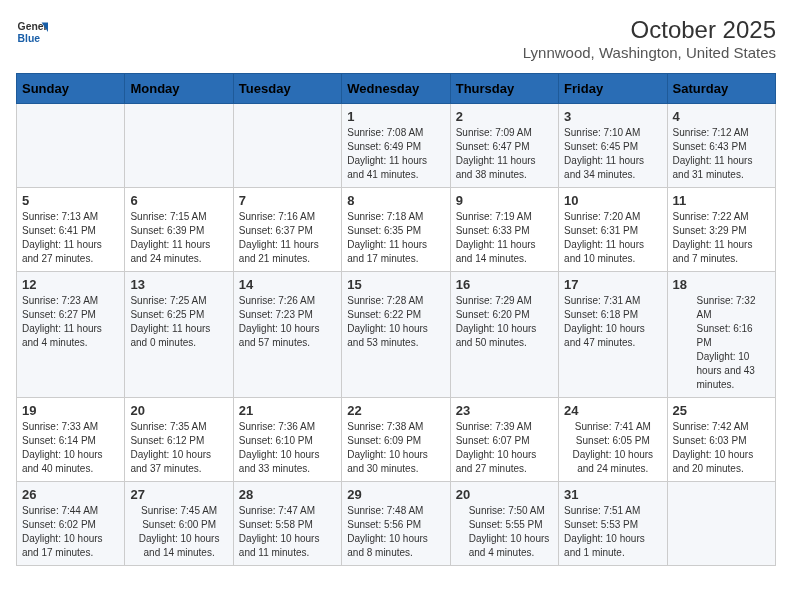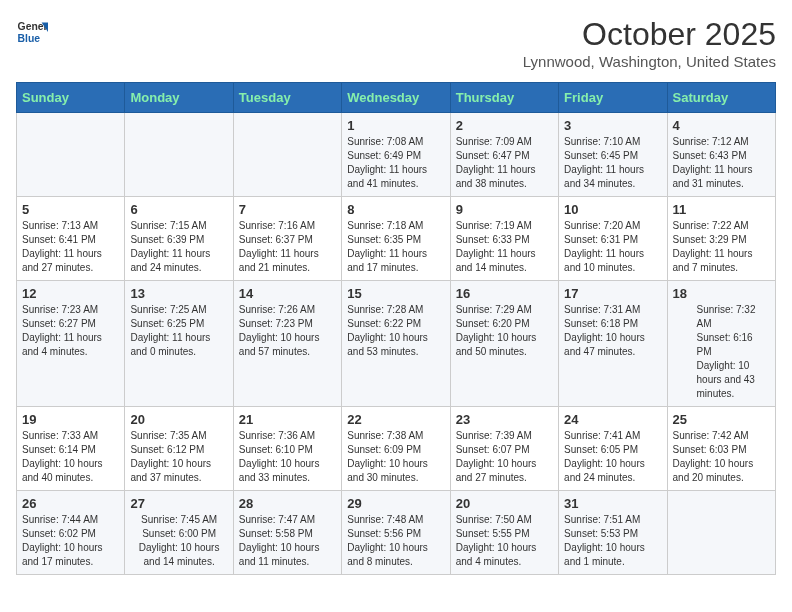--- a/index.html
+++ b/index.html
@@ -22,36 +22,36 @@
       gap: 4px;
     }
     .logo-icon {
       width: 32px;
       height: 32px;
     }
     .title-block {
       text-align: right;
     }
     .calendar-title {
-      font-size: 32px;
+      font-size: 24px;
       font-weight: normal;
       color: #333;
     }
     .calendar-subtitle {
       font-size: 15px;
       color: #555;
     }
     table {
       width: 100%;
       border-collapse: collapse;
       border: 1px solid #ccc;
     }
     thead tr {
       background-color: #2a6db5;
-      color: #86efac;
+      color: #000000;
     }
     thead th {
       padding: 7px 5px;
       font-size: 13px;
       font-weight: bold;
       text-align: left;
       border: 1px solid #1e5a99;
     }
     tbody tr {
       vertical-align: top;
@@ -258,21 +258,21 @@
 Daylight: 10 hours and 30 minutes.</div>
         </td>
         <td>
           <span class="day-number">23</span>
           <div class="day-info" style="white-space: pre-line;">Sunrise: 7:39 AM
 Sunset: 6:07 PM
 Daylight: 10 hours and 27 minutes.</div>
         </td>
         <td>
           <span class="day-number">24</span>
-          <div class="day-info" style="white-space: pre-line;">Sunrise: 7:41 AM
+          <div class="day-info" style="white-space: pre-line; text-align: center;">Sunrise: 7:41 AM
 Sunset: 6:05 PM
 Daylight: 10 hours and 24 minutes.</div>
         </td>
         <td>
           <span class="day-number">25</span>
           <div class="day-info" style="white-space: pre-line;">Sunrise: 7:42 AM
 Sunset: 6:03 PM
 Daylight: 10 hours and 20 minutes.</div>
         </td>
       </tr>
@@ -296,21 +296,21 @@
 Daylight: 10 hours and 11 minutes.</div>
         </td>
         <td>
           <span class="day-number">29</span>
           <div class="day-info" style="white-space: pre-line;">Sunrise: 7:48 AM
 Sunset: 5:56 PM
 Daylight: 10 hours and 8 minutes.</div>
         </td>
         <td>
           <span class="day-number">20</span>
-          <div class="day-info" style="white-space: pre-line;">Sunrise: 7:50 AM
+          <div class="day-info" style="white-space: pre-line; margin-left: 13px;">Sunrise: 7:50 AM
 Sunset: 5:55 PM
 Daylight: 10 hours and 4 minutes.</div>
         </td>
         <td>
           <span class="day-number">31</span>
           <div class="day-info" style="white-space: pre-line;">Sunrise: 7:51 AM
 Sunset: 5:53 PM
 Daylight: 10 hours and 1 minute.</div>
         </td>
         <td class="empty-cell"></td>

